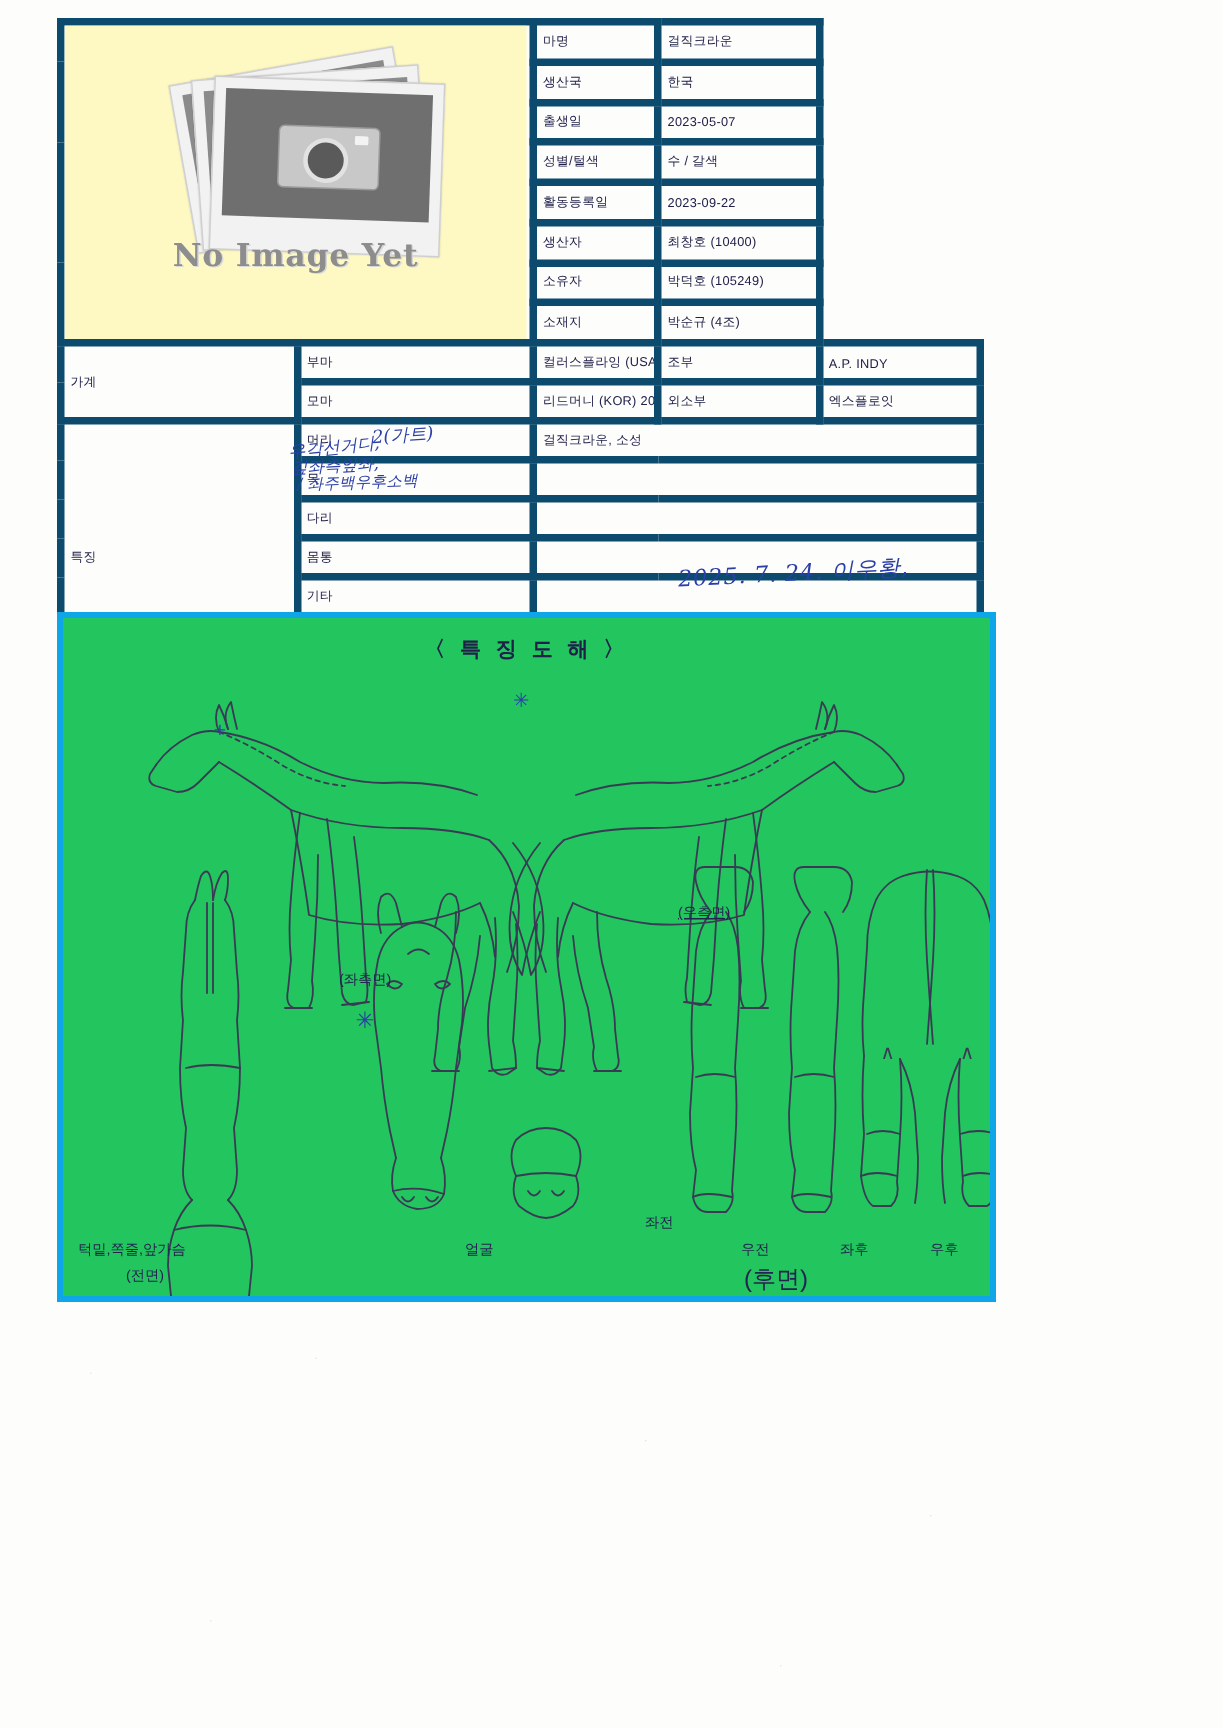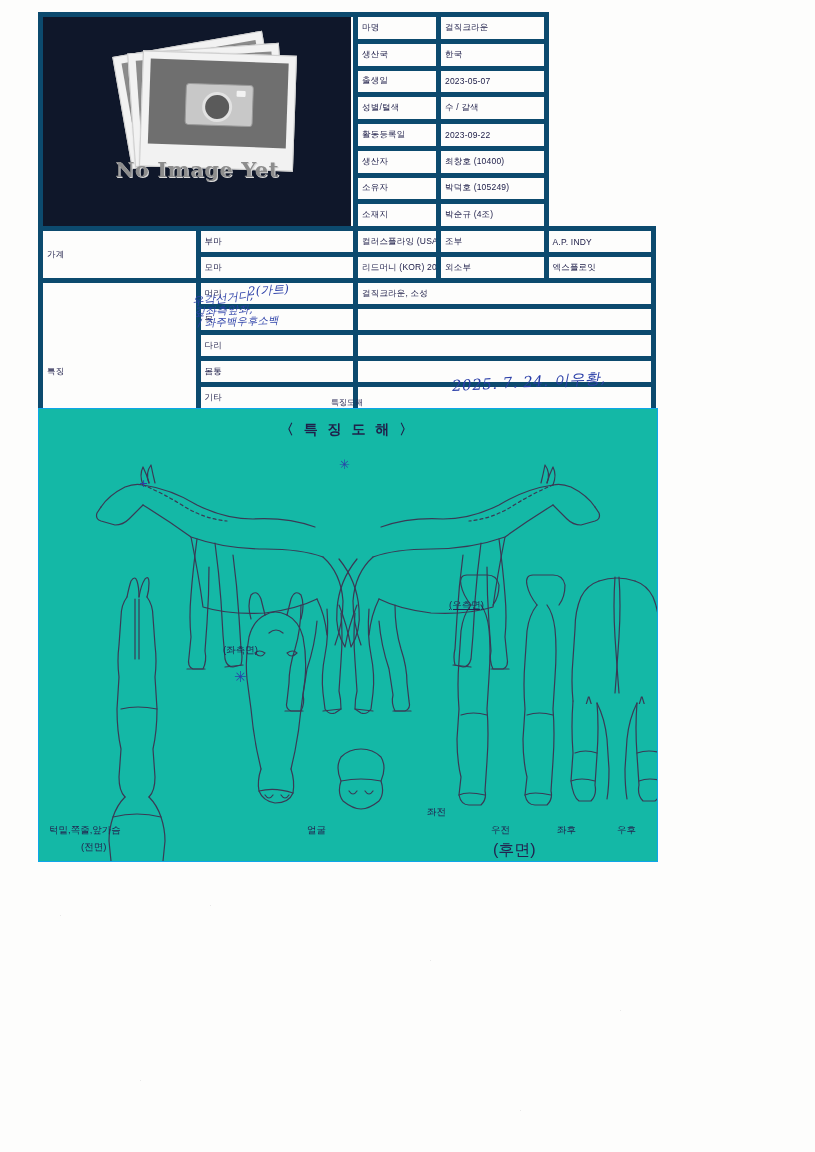--- a/index.html
+++ b/index.html
@@ -52,21 +52,21 @@
   }
   .lbl { width: 42px; text-align: left; color: #25255c; }
   .lbl2 { width: 56px; }
   .val { }
   .key-r { width: 70px; }
   
   .noimg {
     position: relative;
     width: 308px;
     height: 209px;
-    background: #0f172a;
+    background: #fef9c3;
     overflow: hidden;
   }
   .polaroid {
     position: absolute;
     background: #f2f2f2;
     border: 1px solid #cfcfcf;
     box-shadow: 0 0 1px rgba(0,0,0,0.25);
   }
   .p1 { left: 78px; top: 26px; width: 150px; height: 112px; transform: rotate(-10deg); }
   .p2 { left: 88px; top: 31px; width: 150px; height: 112px; transform: rotate(-4deg); }
@@ -138,22 +138,22 @@
     text-align: center;
     font-size: 8px;
     color: #2a2a55;
   }
   .diagram {
     position: absolute;
     left: 38px;
     top: 408px;
     width: 618px;
     height: 452px;
-    border: 1px solid #0ea5e9;
-    background: #14b8a6;
+    border: 4px solid #0ea5e9;
+    background: #22c55e;
   }
   .diagram-title {
     position: absolute;
     left: 0; right: 0;
     top: 12px;
     text-align: center;
     font-size: 14px;
     font-weight: bold;
     letter-spacing: 3px;
     color: #20204a;
@@ -291,21 +291,20 @@
     </tbody>
       </table>
   </div>
 
   <div class="hand h1">2(가트)</div>
   <div class="hand h2">우각선거디,</div>
   <div class="hand h3">깊좌측앞좌,</div>
   <div class="hand h4">/ 좌주백우후소백</div>
   <div class="hand hsign">2025. 7. 24.  이우황,</div>
 
-  <div class="diag-caption">특징도해</div>
 
   <div class="diagram">
     <div class="diagram-title">〈 특 징 도 해 〉</div>
 
     <svg class="horses" viewBox="0 0 618 452">
       <g fill="none" stroke="#3a3a55" stroke-width="1.2" stroke-linejoin="round" stroke-linecap="round">
 
         <g>
 
           <path d="M62 98 L58 104 Q56 110 62 112 L76 116 Q84 116 90 110 L104 96"></path>

